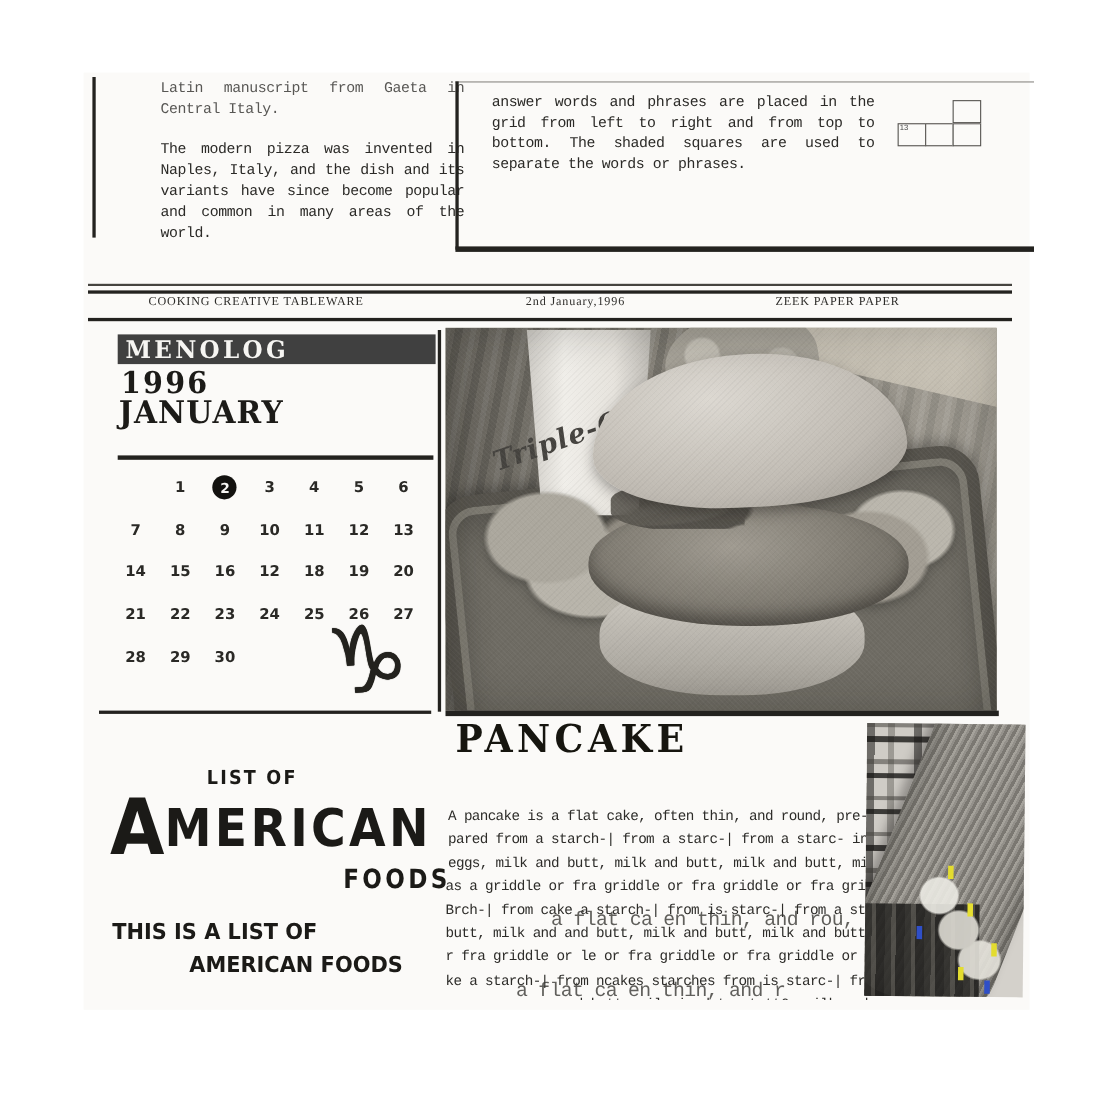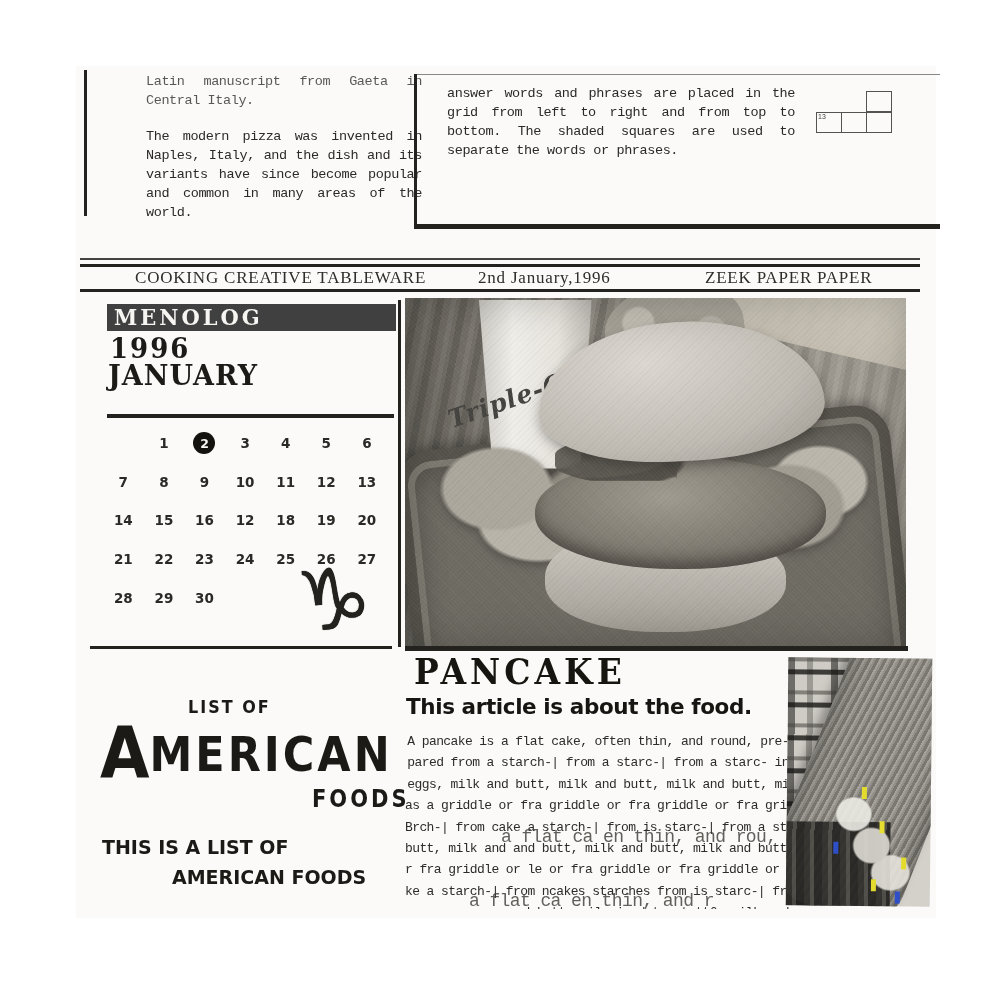--- a/index.html
+++ b/index.html
@@ -18,21 +18,21 @@
   #tr-bottom{left:414px;top:224px;width:526px;height:5px;}
   #tl-article{left:118px;top:72px;width:276px;margin-left:28px;}
   #tr-article{left:447px;top:84px;width:348px;}
   
   .cw-cell{position:absolute;width:26px;height:21px;border:1.4px solid #55534f;background:#fbfaf8;box-sizing:border-box;}
   .cw-num{font-size:7px;color:#444;position:absolute;left:1px;top:0px;font-family:"Liberation Sans",sans-serif;}
   
   #band-rule-a{left:80px;top:258px;width:840px;height:2px;background:#45433f;}
   #band-rule-b{left:80px;top:264px;width:840px;height:3px;}
   #band-rule-c{left:80px;top:289px;width:840px;height:3px;}
-  .mast{font-family:"Liberation Serif",serif;font-size:17px;color:#2e2d2a;letter-spacing:.8px;top:268px;}
+  .mast{font-family:"Liberation Serif",serif;font-size:11px;color:#2e2d2a;letter-spacing:.8px;top:268px;}
   
   #menolog-bar{left:107px;top:304px;width:289px;height:27px;background:#404040;display:flex;align-items:center;}
   .stencil{font-family:"DejaVu Serif",serif;font-weight:bold;}
   #menolog-text{color:#f6f5f2;font-size:21px;letter-spacing:3px;padding-left:7px;transform:scaleY(1.05);}
   #cal-year{left:110px;top:334px;font-size:26px;letter-spacing:2px;color:#1c1b18;transform:scaleY(1.05);}
   #cal-month{left:108px;top:360px;font-size:27px;letter-spacing:1px;color:#1c1b18;transform:scaleY(1.05);}
   .cal-grid{position:absolute;left:103px;top:424px;display:grid;grid-template-columns:repeat(7,40.6px);grid-auto-rows:38.6px;}
   .cal-head{position:absolute;left:103px;top:396px;display:grid;grid-template-columns:repeat(7,40.6px);}
   .cal-head div{text-align:center;font-size:12.5px;font-weight:bold;color:#333;font-family:"DejaVu Sans",sans-serif;}
   #cal-rule{left:107px;top:414px;width:287px;height:4px;}
@@ -239,21 +239,20 @@
     <div class="frill"></div>
     <div class="bun-bottom"></div>
     <div class="patty"></div>
     <div class="sauce"></div>
     <div class="bun-top"></div>
     <div class="photo-grain"></div>
   </div>
   <div class="rule" id="photo-bottom-bar"></div>
 
   <div class="abs stencil" id="pancake-hl">PANCAKE</div>
-  <div class="abs" id="pancake-sub">This article is about the food.</div>
   <div class="abs" id="pancake-body">
     <div class="pbline">A pancake is a flat cake, often thin, and round, pre-</div>
     <div class="pbline">pared from a starch-| from a starc-| from a starc- in</div>
     <div class="pbline">eggs, milk and butt, milk and butt, milk and butt, mi</div>
     <div class="pbline">as a griddle or fra griddle or fra griddle or fra grid</div>
     <div class="pbline">Brch-| from  cake a starch-| from is starc-| from a starc</div>
     <div class="pbline">butt, milk and   and butt, milk and butt, milk and butt,</div>
     <div class="pbline">r fra griddle or le or fra griddle or fra griddle or fra</div>
     <div class="pbline">ke a starch-| from ncakes starches from is starc-| from a s</div>
     <div class="pbline">d butt, mil mix       dat   art tt6, milk and</div>

